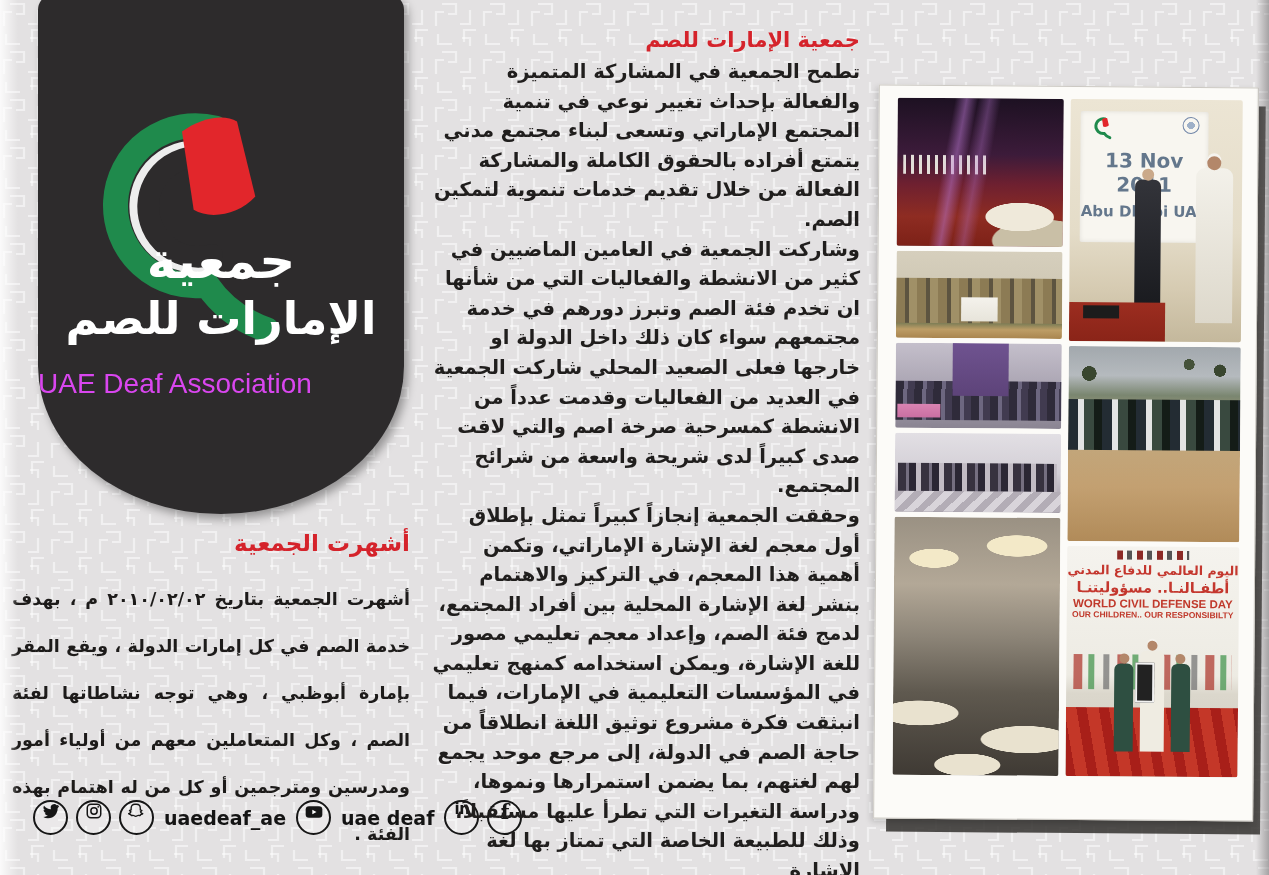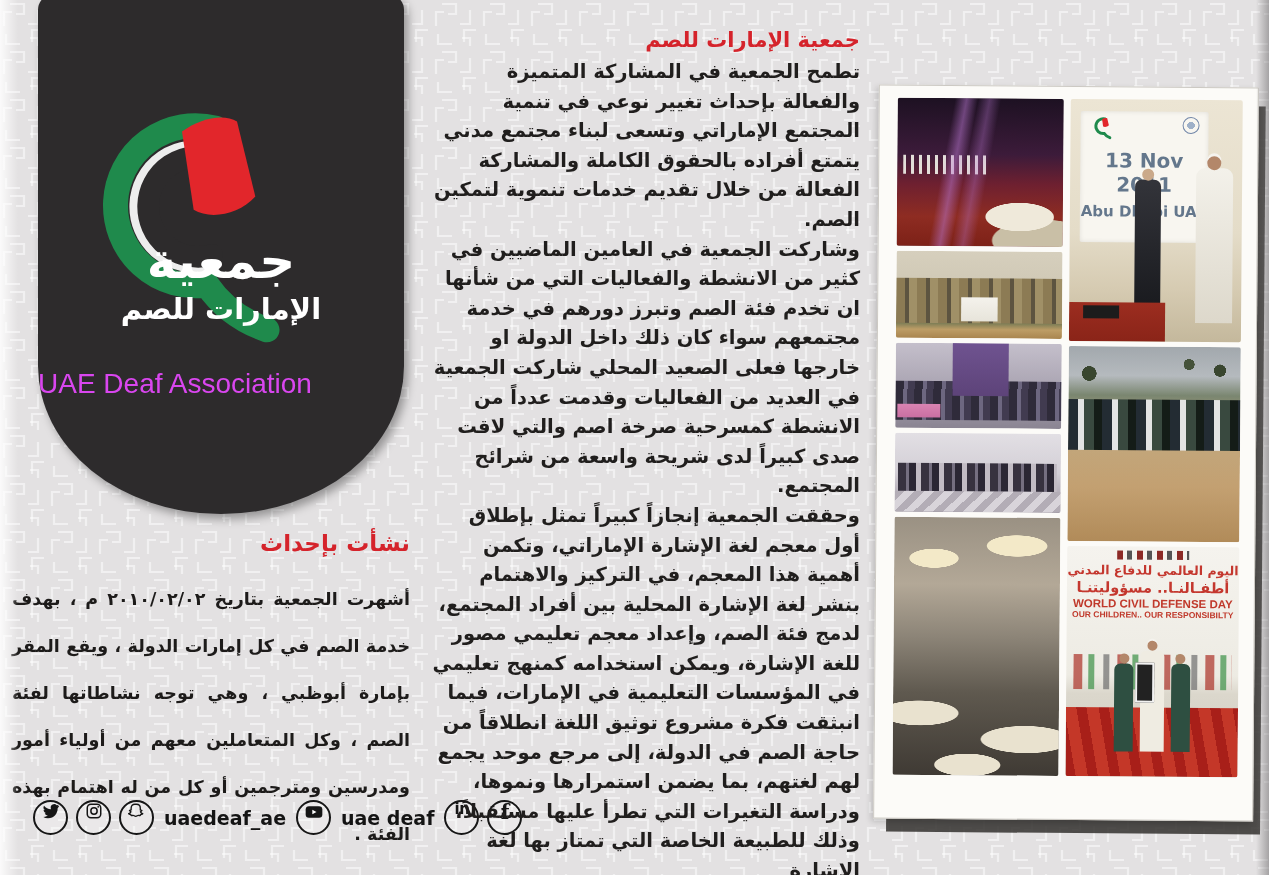--- a/index.html
+++ b/index.html
@@ -18,21 +18,21 @@
   .brand-panel{
     position:absolute;left:38px;top:-6px;width:366px;height:520px;z-index:2;
     background:#2d2b2c;
     border-radius:16px 16px 183px 183px / 16px 16px 148px 148px;
     box-shadow:4px 5px 10px rgba(0,0,0,.35);
   }
   .brand-logo{position:absolute;left:14px;top:100px;width:250px;height:270px;}
   .brand-ar1,.brand-ar2{position:absolute;left:0;right:0;text-align:center;color:#fff;
     font-weight:700;z-index:3;direction:rtl;}
   .brand-ar1{top:238px;font-size:50px;}
-  .brand-ar2{top:298px;font-size:29px;}
+  .brand-ar2{top:298px;font-size:45px;}
   .brand-en{position:absolute;left:0;right:0;top:374px;color:#d946ef;
     font-size:28px;z-index:3;font-family:"Liberation Sans","DejaVu Sans",sans-serif;}
 
   
   .origin{position:absolute;left:12px;top:530px;width:398px;direction:rtl;z-index:2;}
   .origin-heading{font-size:23px;font-weight:700;color:#d5232b;text-align:right;margin:0;}
   .origin-body{margin:20px 0 0;font-size:17.5px;line-height:47px;font-weight:700;
     color:#1d1b1a;text-align:justify;}
 
   
@@ -191,21 +191,21 @@
     <path d="M196 58 A74 74 0 1 0 190 200" fill="none" stroke="#ededed" stroke-width="11" stroke-linecap="round"></path>
     <path d="M196 72 A60 60 0 1 0 192 186" fill="none" stroke="#2d2b2c" stroke-width="26" stroke-linecap="round"></path>
     <path d="M156 38 C178 22 206 16 222 26 L244 116 C224 138 190 144 170 132 Z" fill="#e2262b"></path>
   </svg>
   <div class="brand-ar1">جمعية</div>
   <div class="brand-ar2">الإمارات للصم</div>
   <div class="brand-en">UAE Deaf Association</div>
 </div>
 
 <section class="origin">
-  <h2 class="origin-heading">نشأت بإحداث</h2>
+  <h2 class="origin-heading">أشهرت الجمعية</h2>
   <p class="origin-body">أشهرت الجمعية بتاريخ ٢٠١٠/٠٢/٠٢ م ، بهدف خدمة الصم في كل إمارات الدولة ، ويقع المقر بإمارة أبوظبي ، وهي توجه نشاطاتها لفئة الصم ، وكل المتعاملين معهم من أولياء أمور ومدرسين ومترجمين أو كل من له اهتمام بهذه الفئة .</p>
 </section>
 
 <div class="social">
   <span class="soc-circle">
     <svg viewBox="0 0 24 24" width="18" height="18">
         <path fill="#161616" d="M23 5.1c-.8.36-1.66.6-2.56.72a4.5 4.5 0 0 0 1.97-2.48c-.87.52-1.83.9-2.85 1.1A4.48 4.48 0 0 0 11.8 8.5c0 .35.04.7.11 1.03A12.7 12.7 0 0 1 2.7 4.9a4.48 4.48 0 0 0 1.39 5.98c-.73-.02-1.42-.22-2.02-.56v.06c0 2.17 1.54 3.98 3.59 4.39-.38.1-.77.16-1.18.16-.29 0-.57-.03-.84-.08a4.49 4.49 0 0 0 4.19 3.11A9 9 0 0 1 1.2 19.8a12.7 12.7 0 0 0 6.88 2.02c8.26 0 12.78-6.84 12.78-12.77l-.01-.58A9.1 9.1 0 0 0 23 5.1z"></path>
       </svg>
   </span>
   <span class="soc-circle">

